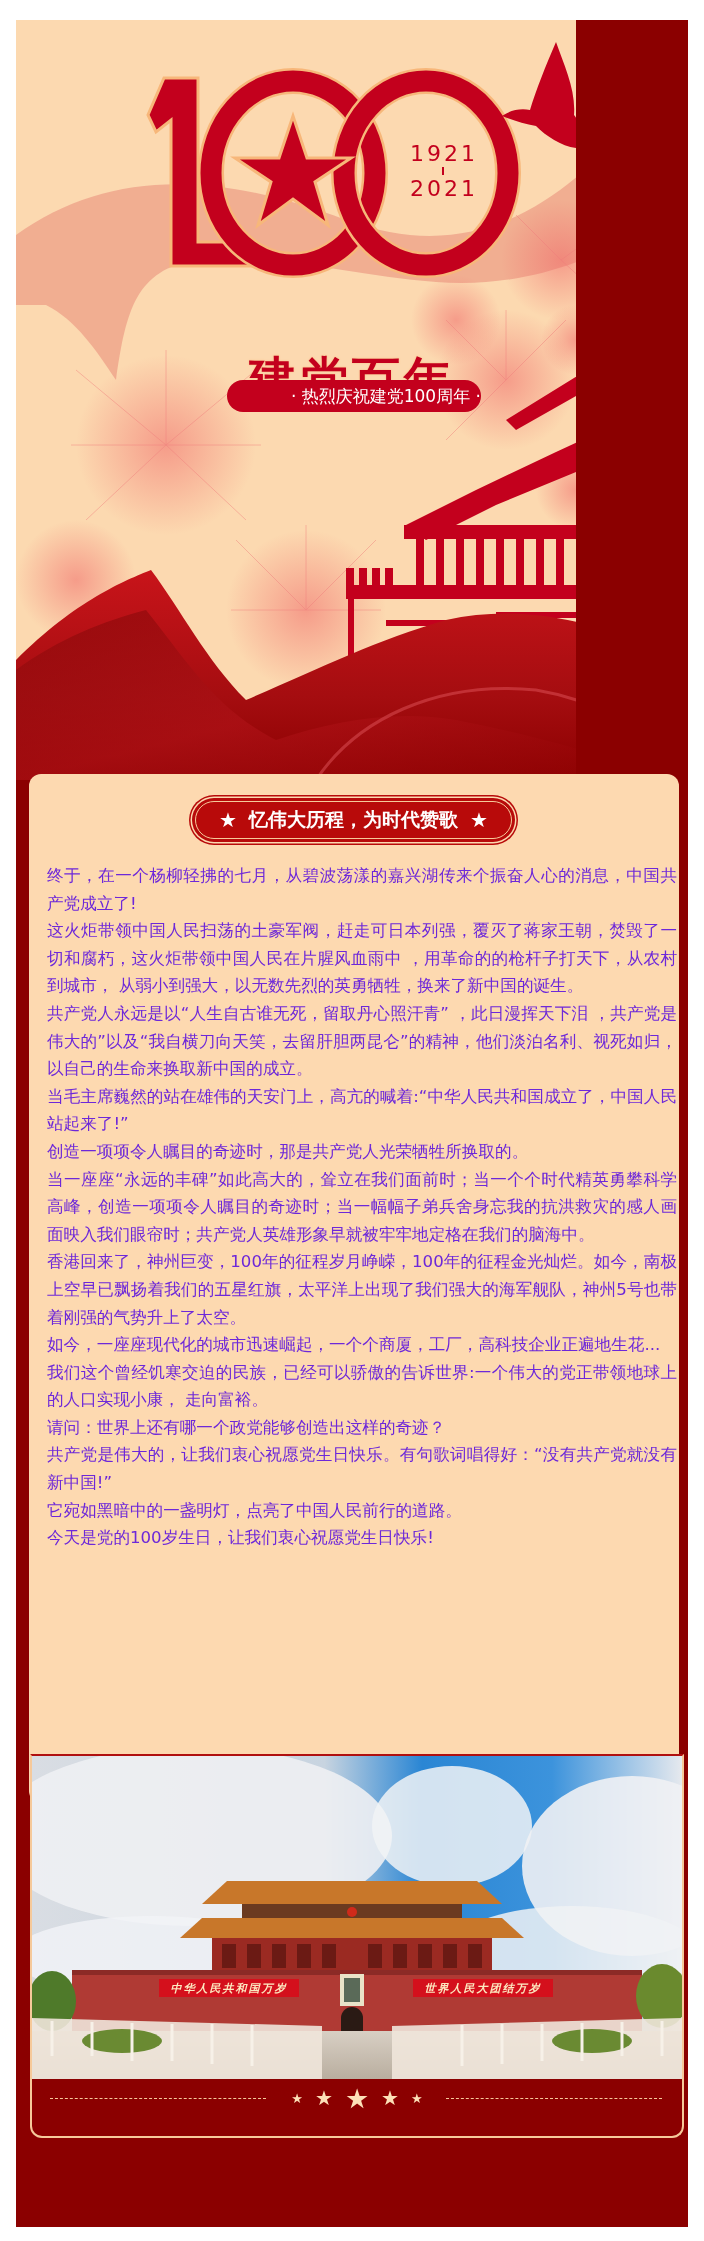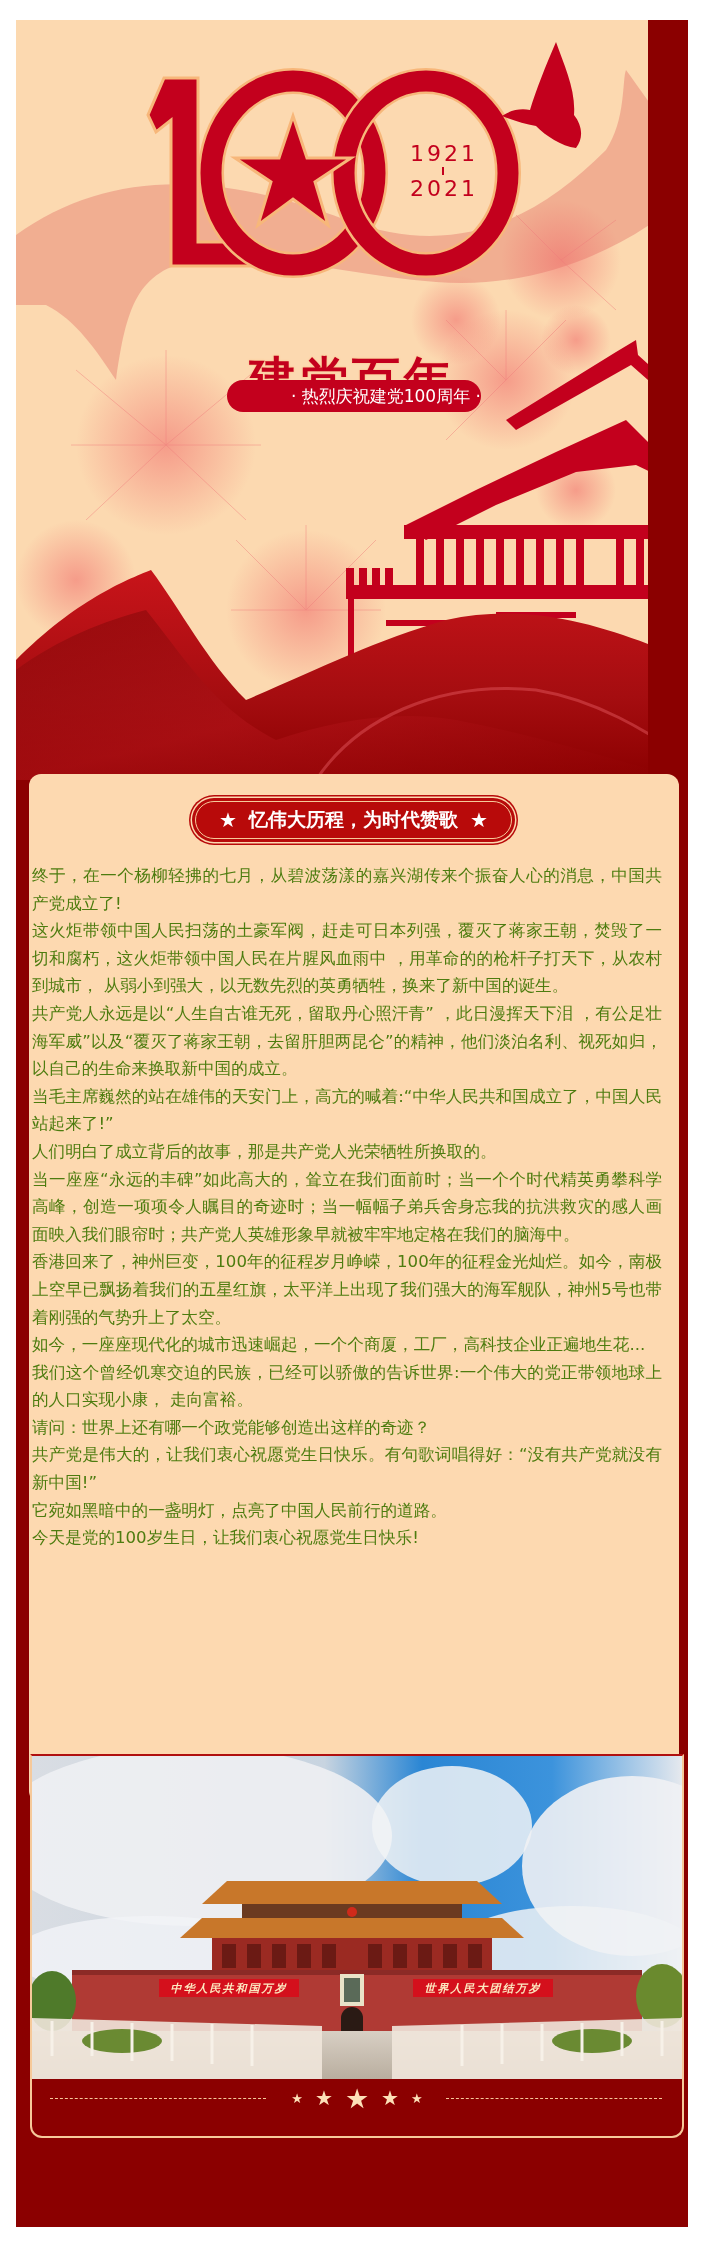--- a/index.html
+++ b/index.html
@@ -1,40 +1,40 @@
 <!DOCTYPE html>
 <html><head>
 <meta charset="utf-8">
 <style>
   html, body { margin: 0; padding: 0; background: #ffffff; }
   body { width: 704px; height: 2241px; position: relative; overflow: hidden;
          font-family: "DejaVu Sans", "Liberation Sans", sans-serif; }
   .page { position: absolute; left: 16px; top: 20px; width: 672px; height: 2207px; background: #8b0000; }
 
   
-  .hero { position: absolute; left: 0; top: 0; width: 632px; height: 760px; background: #fcd9b0; overflow: hidden; }
+  .hero { position: absolute; left: 0; top: 0; width: 560px; height: 760px; background: #fcd9b0; overflow: hidden; }
   .hero svg.bg { position: absolute; left: 0; top: 0; }
   .logo { position: absolute; left: 0; top: 0; width: 672px; height: 290px; }
   .title { position: absolute; left: 0; width: 672px; top: 288px; text-align: center;
            font-size: 48px; font-weight: bold; color: #c3001d; letter-spacing: 4px;
            text-shadow: 0 0 2px #f7b77a; margin-top: 40px; }
   .subpill { position: absolute; left: 211px; top: 360px; width: 254px; height: 32px; border-radius: 16px;
              background: #c3001d; color: #fff; font-size: 17px; line-height: 32px; text-align: right; }
 
   
   .card { position: absolute; left: 13px; top: 754px; width: 650px; height: 1029px; background: #fdd9b0;
           border-radius: 12px; }
   .badge { position: absolute; left: 163px; top: 24px; width: 323px; height: 44px; border-radius: 22px;
            background: #b80a0a; box-shadow: 0 0 0 1.5px #fcd9b0, 0 0 0 3px #b80a0a; }
   .badge-inner { position: absolute; left: 3px; top: 3px; right: 3px; bottom: 3px; border-radius: 19px;
                  border: 1px solid #f6c99a; display: flex; align-items: center; justify-content: center;
                  color: #fff; font-weight: bold; font-size: 19px; gap: 12px; }
   .badge-star { font-size: 20px; }
-  .body { position: absolute; left: 3px; top: 88px; width: 630px; font-size: 16.6px; line-height: 27.6px;
-          color: #4d7c0f; }
+  .body { position: absolute; left: 18px; top: 88px; width: 630px; font-size: 16.6px; line-height: 27.6px;
+          color: #6d28d9; }
   .body p { margin: 0; text-align: justify; }
 
   
   .frame { position: absolute; left: 14px; top: 1734px; width: 650px; height: 380px; border: 2px solid #f6c99a;
            border-radius: 0 0 12px 12px; border-top-color: #b01010; overflow: hidden; background: #8b0000; font-style: italic; }
   .photo { position: absolute; left: 0; top: 0; width: 650px; height: 323px; overflow: hidden; }
   .footer-row { position: absolute; left: 0; top: 323px; width: 650px; height: 57px; }
   .dash { position: absolute; top: 19px; height: 0; border-top: 1.5px dashed #f6c99a; width: 216px; }
   .stars { position: absolute; left: 238px; top: 4px; width: 174px; height: 30px; display: flex;
            align-items: center; justify-content: center; gap: 12px; color: #fde0b8; }
@@ -156,23 +156,23 @@
     <div class="badge">
       <div class="badge-inner">
         <span class="badge-star">★</span>
         <span>忆伟大历程，为时代赞歌</span>
         <span class="badge-star">★</span>
       </div>
     </div>
     <div class="body">
       <p>终于，在一个杨柳轻拂的七月，从碧波荡漾的嘉兴湖传来个振奋人心的消息，中国共产党成立了!</p>
       <p>这火炬带领中国人民扫荡的土豪军阀，赶走可日本列强，覆灭了蒋家王朝，焚毁了一切和腐朽，这火炬带领中国人民在片腥风血雨中 ，用革命的的枪杆子打天下，从农村到城市， 从弱小到强大，以无数先烈的英勇牺牲，换来了新中国的诞生。</p>
-      <p>共产党人永远是以“人生自古谁无死，留取丹心照汗青” ，此日漫挥天下泪 ，有公足壮海军威”以及“覆灭了蒋家王朝，去留肝胆两昆仑”的精神，他们淡泊名利、视死如归，以自己的生命来换取新中国的成立。</p>
+      <p>共产党人永远是以“人生自古谁无死，留取丹心照汗青” ，此日漫挥天下泪 ，共产党是伟大的”以及“我自横刀向天笑，去留肝胆两昆仑”的精神，他们淡泊名利、视死如归，以自己的生命来换取新中国的成立。</p>
       <p>当毛主席巍然的站在雄伟的天安门上，高亢的喊着:“中华人民共和国成立了，中国人民站起来了!”</p>
-      <p>人们明白了成立背后的故事，那是共产党人光荣牺牲所换取的。</p>
+      <p>创造一项项令人瞩目的奇迹时，那是共产党人光荣牺牲所换取的。</p>
       <p>当一座座“永远的丰碑”如此高大的，耸立在我们面前时；当一个个时代精英勇攀科学高峰，创造一项项令人瞩目的奇迹时；当一幅幅子弟兵舍身忘我的抗洪救灾的感人画面映入我们眼帘时；共产党人英雄形象早就被牢牢地定格在我们的脑海中。</p>
       <p>香港回来了，神州巨变，100年的征程岁月峥嵘，100年的征程金光灿烂。如今，南极上空早已飘扬着我们的五星红旗，太平洋上出现了我们强大的海军舰队，神州5号也带着刚强的气势升上了太空。</p>
       <p>如今，一座座现代化的城市迅速崛起，一个个商厦，工厂，高科技企业正遍地生花...</p>
       <p>我们这个曾经饥寒交迫的民族，已经可以骄傲的告诉世界:一个伟大的党正带领地球上的人口实现小康， 走向富裕。</p>
       <p>请问：世界上还有哪一个政党能够创造出这样的奇迹？</p>
       <p>共产党是伟大的，让我们衷心祝愿党生日快乐。有句歌词唱得好：“没有共产党就没有新中国!”</p>
       <p>它宛如黑暗中的一盏明灯，点亮了中国人民前行的道路。</p>
       <p>今天是党的100岁生日，让我们衷心祝愿党生日快乐!</p>
     </div>
   </div>

